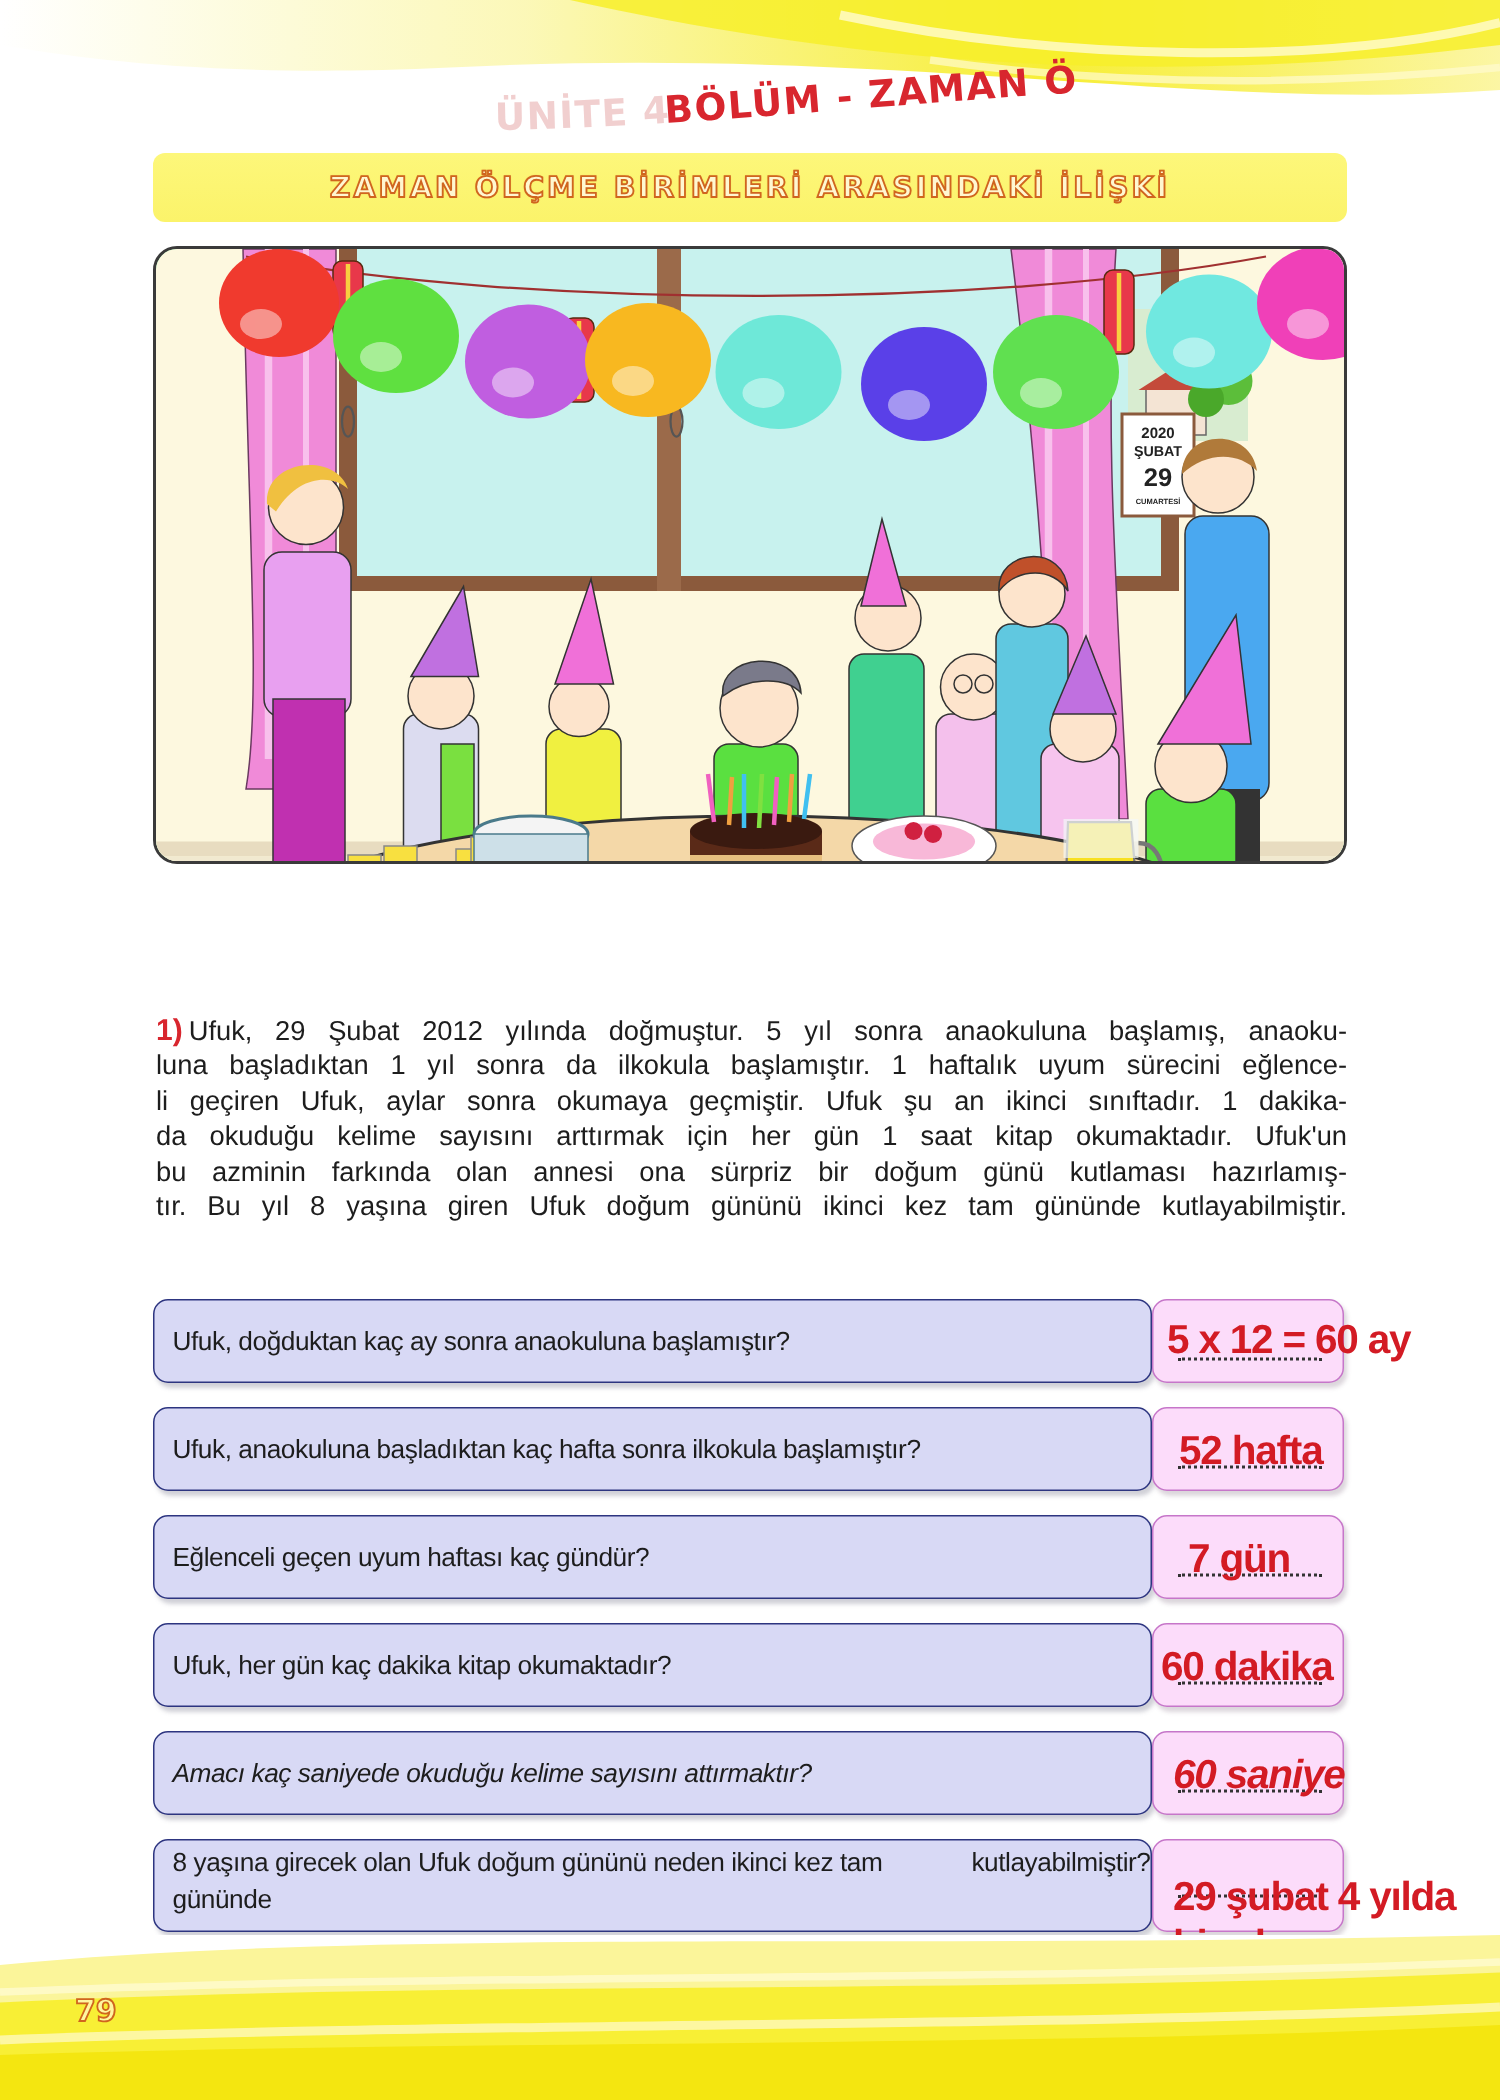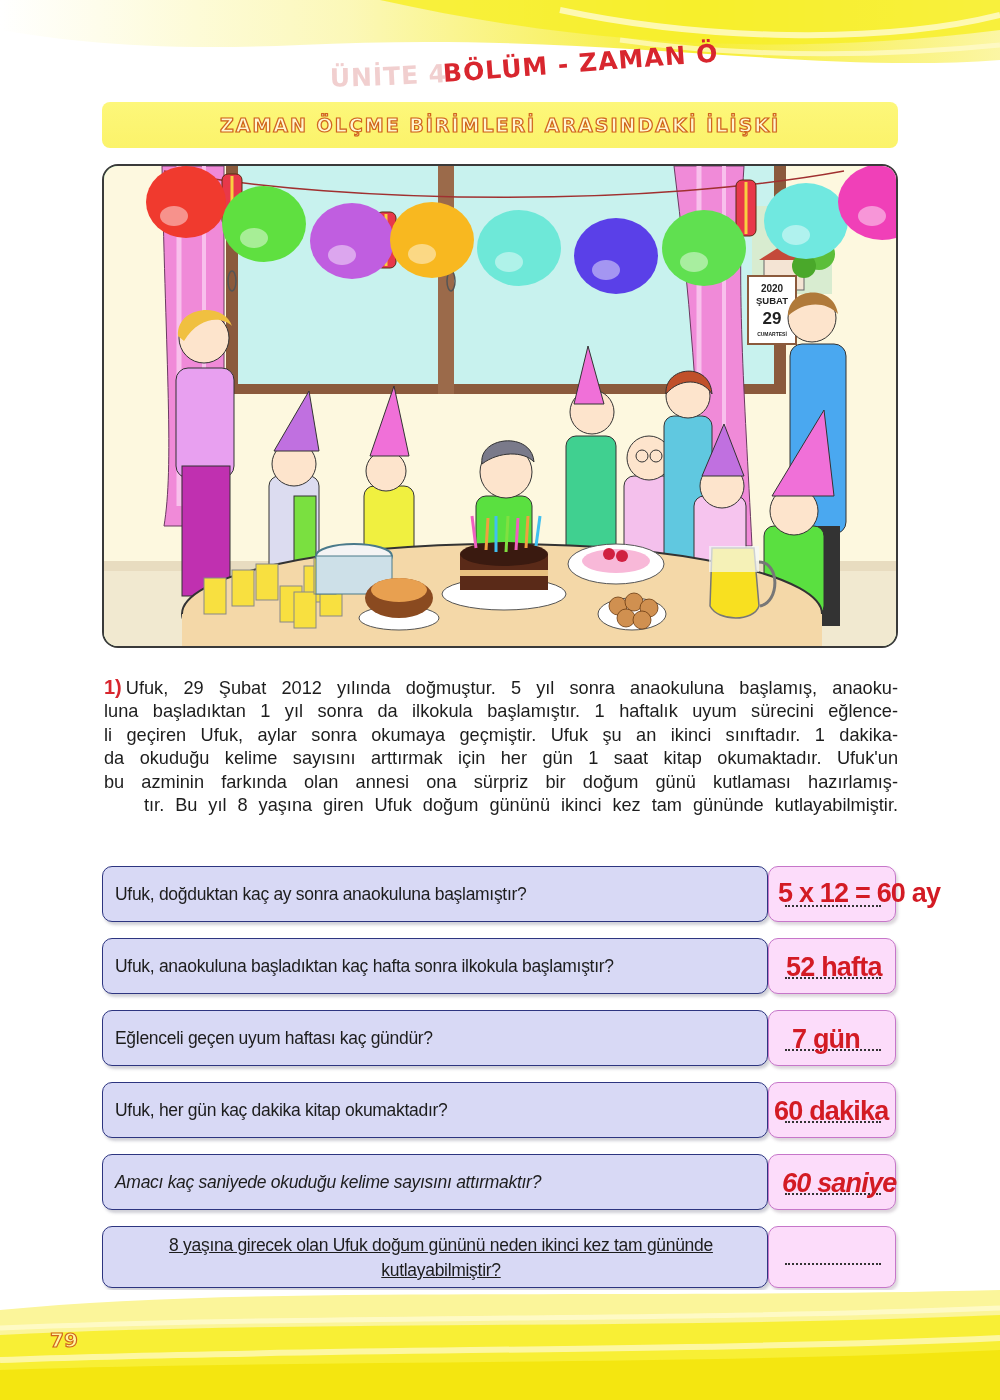--- a/index.html
+++ b/index.html
@@ -23,33 +23,33 @@
     display: flex; align-items: center; justify-content: center;
   }
   .section-banner-text {
     font-family: "DejaVu Sans", sans-serif; font-weight: bold; font-size: 19px; letter-spacing: 2px;
     color: #fff7d0;
     -webkit-text-stroke: 1.2px #d0651e;
     text-shadow: 0 0 1px #c65b10;
   }
 
   .illustration {
-    position: absolute; left: 102px; top: 164px; width: 796px; height: 484px;
+    position: absolute; left: 102px; top: 164px; width: 796px; height: 412px;
     border: 2px solid #3a3a3a; border-radius: 16px; overflow: hidden;
     background: #86efac;
   }
 
   .story {
     position: absolute; left: 104px; top: 676px; width: 794px;
     font-size: 18.2px; line-height: 23.4px; text-align: justify; color: #1d1d1d;
     font-family: "Liberation Sans", sans-serif;
   }
   .story .qnum { color: #d8262e; font-weight: bold; font-size: 20px; margin-right: 4px; }
   .story .line { display: block; text-align: justify; text-align-last: justify; white-space: nowrap; }
-  .story .line.last { text-align-last: justify; margin-left: 40px; }
+  .story .line.last { text-align-last: justify; }
 
   .qa-row { position: absolute; left: 102px; width: 800px; height: 58px; }
   .q-box {
     position: absolute; left: 0; top: 0; width: 666px; height: 56px;
     background: #d8d9f5; border: 1.5px solid #2d3580; border-radius: 10px;
     box-shadow: 2px 3px 3px rgba(120,120,140,0.35);
     display: flex; align-items: center; padding-left: 12px;
     font-size: 17.5px; color: #1d1d1d; letter-spacing: -0.3px;
   }
   .q-box.two-line { line-height: 25px; padding-top: 2px; }
@@ -324,27 +324,31 @@
 
 <div class="qa-row" style="top:1154px;font-style:italic;">
   <div class="q-box"> Amacı kaç saniyede okuduğu kelime sayısını attırmaktır?</div>
   <div class="a-box">
       <div class="dots"></div>
     </div>
   <div class="answer" style="left:680px; top:14px;">60 saniye</div>
 </div>
 
 <div class="qa-row" style="top:1226px; height:64px;">
-  <div class="q-box two-line" style="height:62px; flex-direction:column; align-items:center; justify-content:center;text-decoration:underline;">
+  <div class="q-box two-line" style="height:62px; flex-direction:row; align-items:flex-start; justify-content:center;">
     <span>8 yaşına girecek olan Ufuk doğum gününü neden ikinci kez tam gününde</span>
     <span>kutlayabilmiştir?</span>
   </div>
   <div class="a-box" style="height:62px;">
       <div class="dots" style="bottom:22px;"></div>
     </div>
+  <div class="answer" style="left:680px; top:22px; line-height:32px;">
+    <div>29 şubat 4 yılda</div>
+    <div>bir olur.</div>
+  </div>
 </div>
 
 <div class="bg-bottom">
   <svg width="1000" height="110" viewBox="0 0 1000 110">
     <rect width="1000" height="110" fill="#ffffff"></rect>
     <path d="M0 20 C250 -5 600 10 1000 0 V110 H0 Z" fill="#fbf59a"></path>
     <path d="M0 45 C300 30 650 40 1000 25 V110 H0 Z" fill="#f7ee2a" opacity="0.9"></path>
     <path d="M0 80 C300 70 700 75 1000 60 V110 H0 Z" fill="#f4e610"></path>
     <path d="M0 38 C300 25 650 32 1000 18" stroke="#fffbd0" stroke-width="5" fill="none" opacity="0.8"></path>
     <path d="M0 70 C300 58 700 62 1000 48" stroke="#fffbd0" stroke-width="6" fill="none" opacity="0.7"></path>

